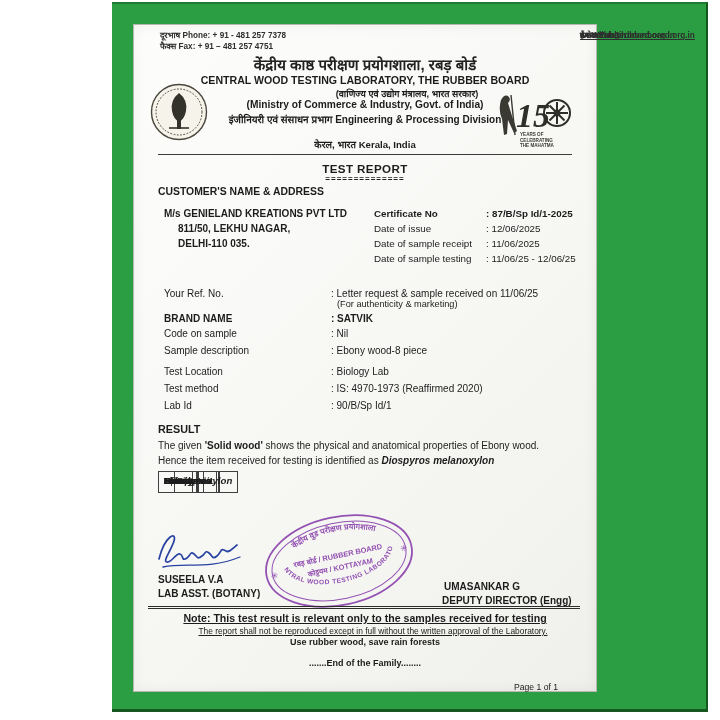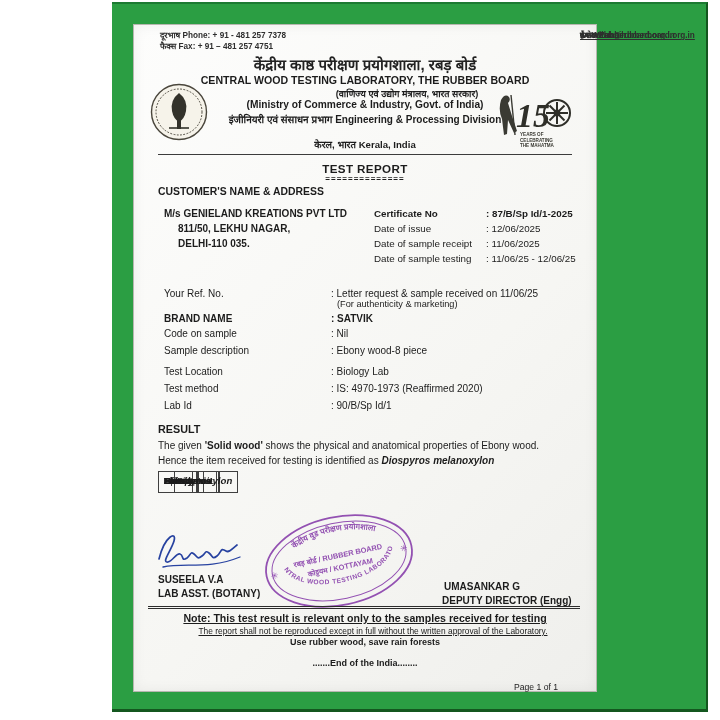--- a/index.html
+++ b/index.html
@@ -232,16 +232,16 @@
     <text x="143" y="50" text-anchor="middle" font-size="9" fill="#8b44ad">✳</text>
   </svg>
 
   <div class="r-name">UMASANKAR G</div>
   <div class="r-title">DEPUTY DIRECTOR (Engg)</div>
 
   <div class="sep"></div>
   <div class="note1">Note: This test result is relevant only to the samples received for testing</div>
   <div class="note2">The report shall not be reproduced except in full without the written approval of the Laboratory.</div>
   <div class="note3">Use rubber wood, save rain forests</div>
-  <div class="endline">.......End of the India........</div>
+  <div class="endline">.......End of the Family........</div>
   <div class="pageno">Page 1 of 1</div>
 
 </div>
 
 </body></html>

